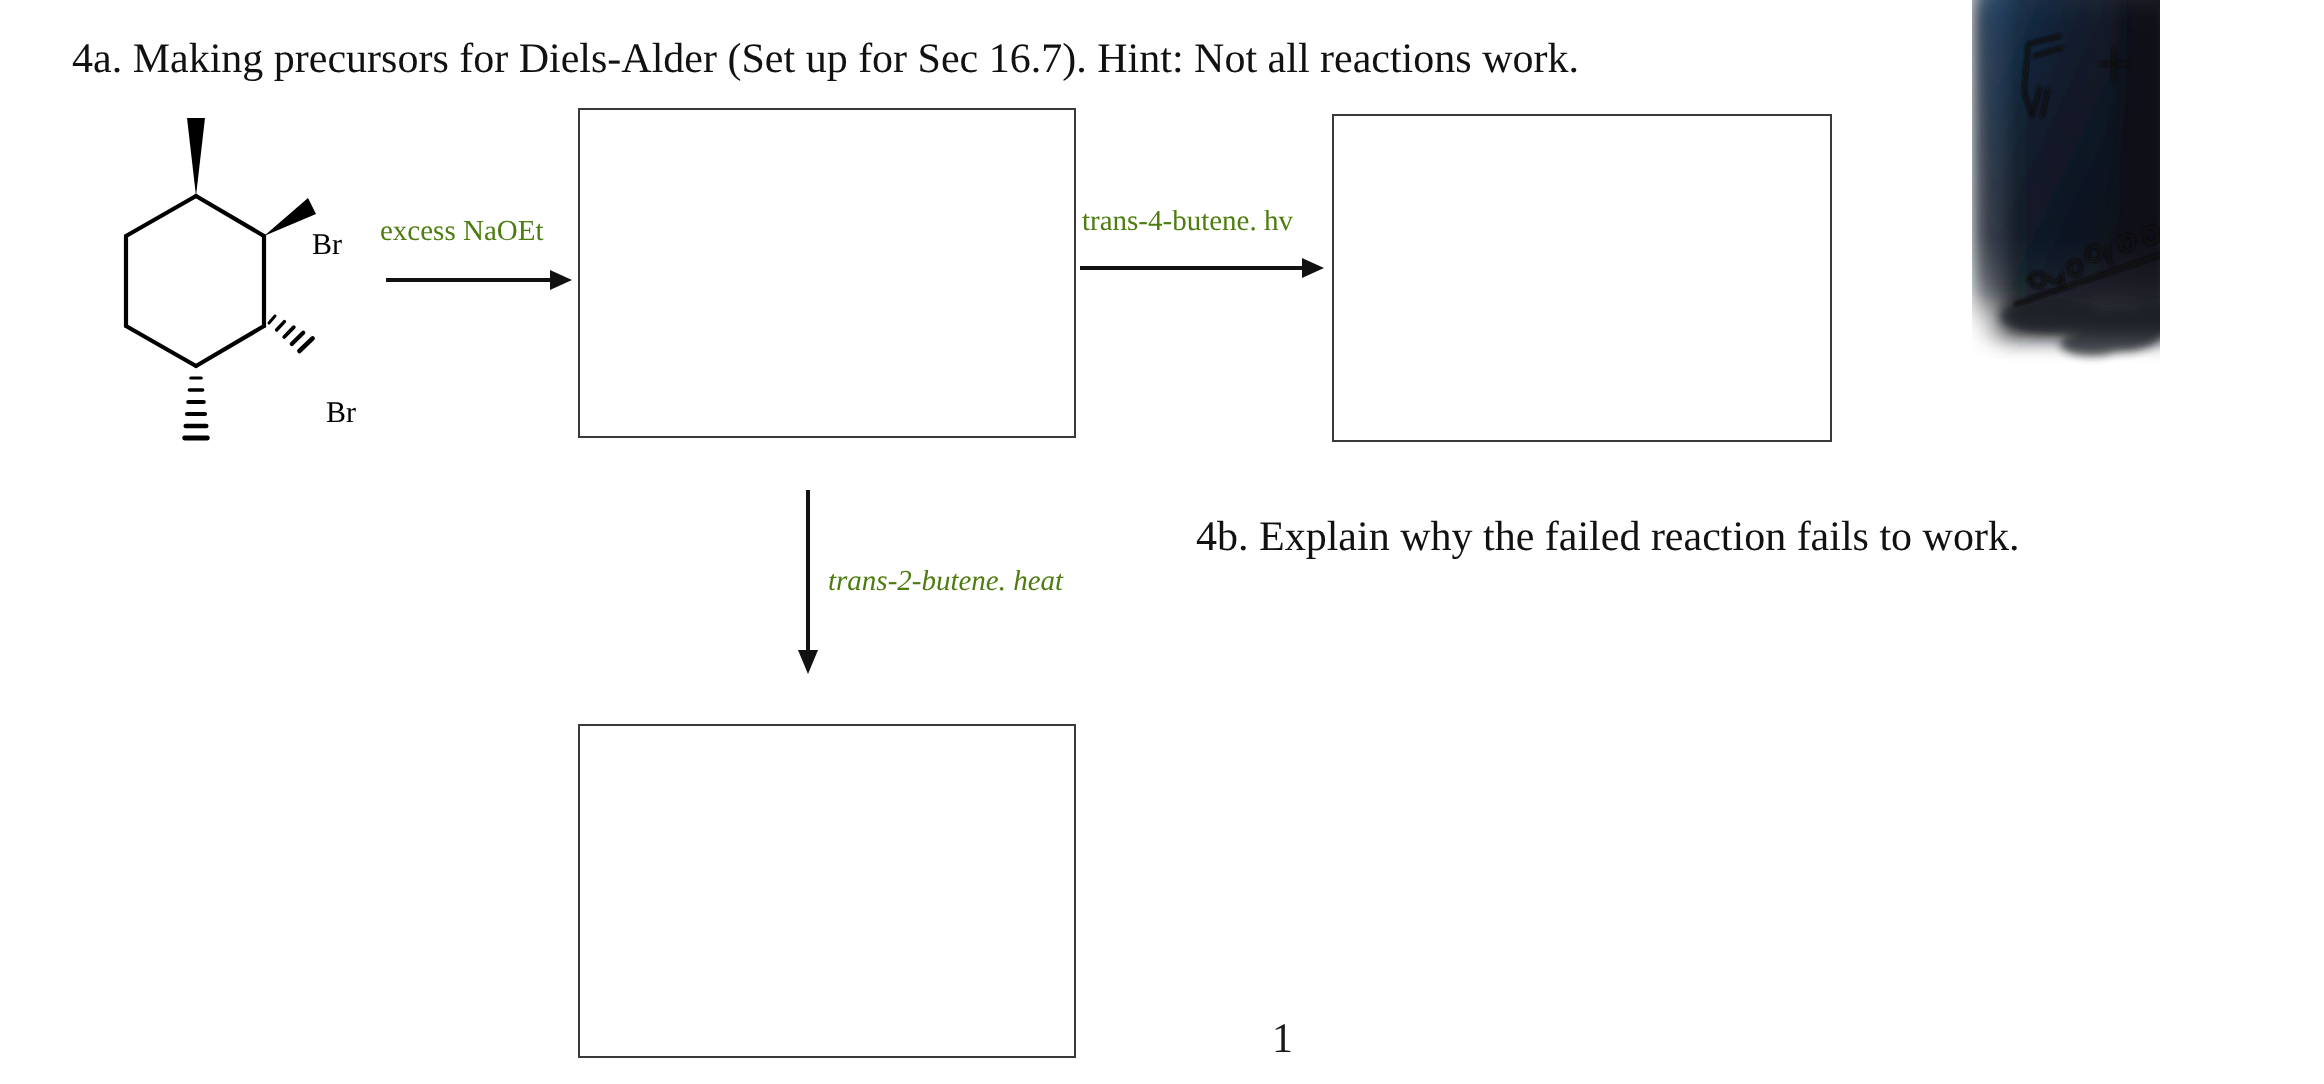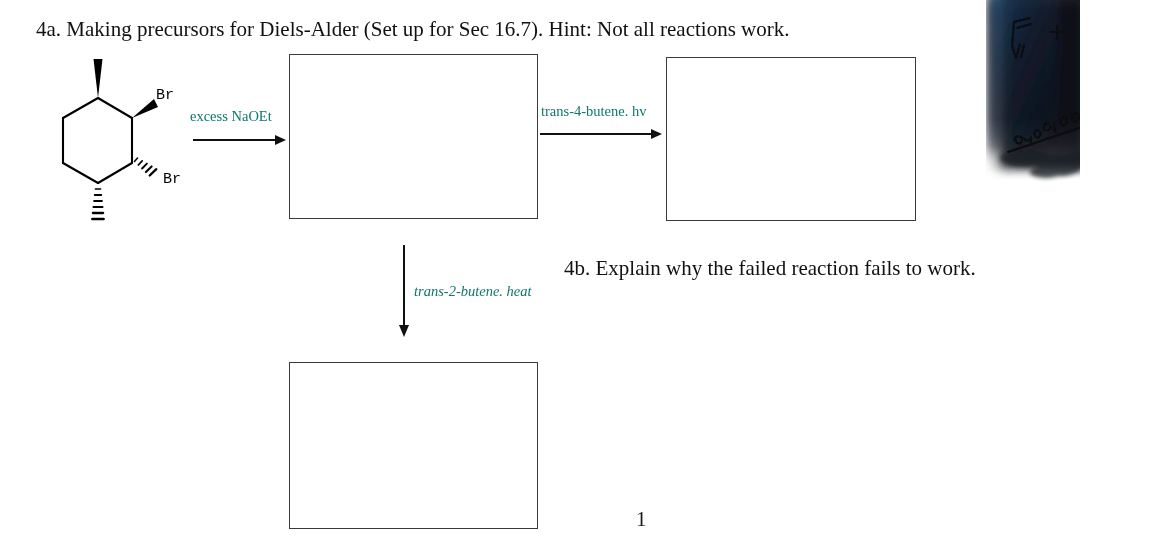--- a/index.html
+++ b/index.html
@@ -19,21 +19,21 @@
 
   
   .qtext {
     position: absolute;
     font-size: 21px;
     line-height: 1.1;
     white-space: nowrap;
     color: #111111;
   }
   #q4a { left: 36px; top: 18px; }
-  #q4b { left: 564px; top: 257px; }
+  #q4b { left: 598px; top: 257px; }
 
   #page-number {
     position: absolute;
     left: 636px;
     top: 507px;
     font-size: 21px;
     color: #1a1a1a;
   }
 
   
@@ -96,40 +96,41 @@
     border-top: 12px solid #111111;
   }
   #arrow-3 { left: 397px; top: 245px; height: 92px; }
   #arrow-3 .shaft { height: 81px; }
   #arrow-3 .head  { top: 80px; }
 
   .reagent-label {
     position: absolute;
     font-size: 14.5px;
     white-space: nowrap;
-    color: #0f766e;
+    color: #4d7c0f;
   }
   #reagent-1 { left: 190px; top: 108px; }
   #reagent-2 { left: 541px; top: 103px; }
   #reagent-3 { left: 414px; top: 283px; font-style: italic; }
 
   
   #molecule {
     position: absolute;
     left: 30px;
     top: 45px;
     width: 175px;
     height: 185px;
   }
   .atom-label {
     position: absolute;
     font-size: 15px;
-    font-family: Liberation Mono, monospace;
+    font-family: Liberation Serif, serif;
     color: #000000;
     white-space: nowrap;
+    margin-top: 28px;
   }
   #br-label-top    { left: 126px; top: 42px; }
   #br-label-bottom { left: 133px; top: 126px; }
 
   
   #scan-artifact {
     position: absolute;
     left: 986px;
     top: 0px;
     width: 176px;

